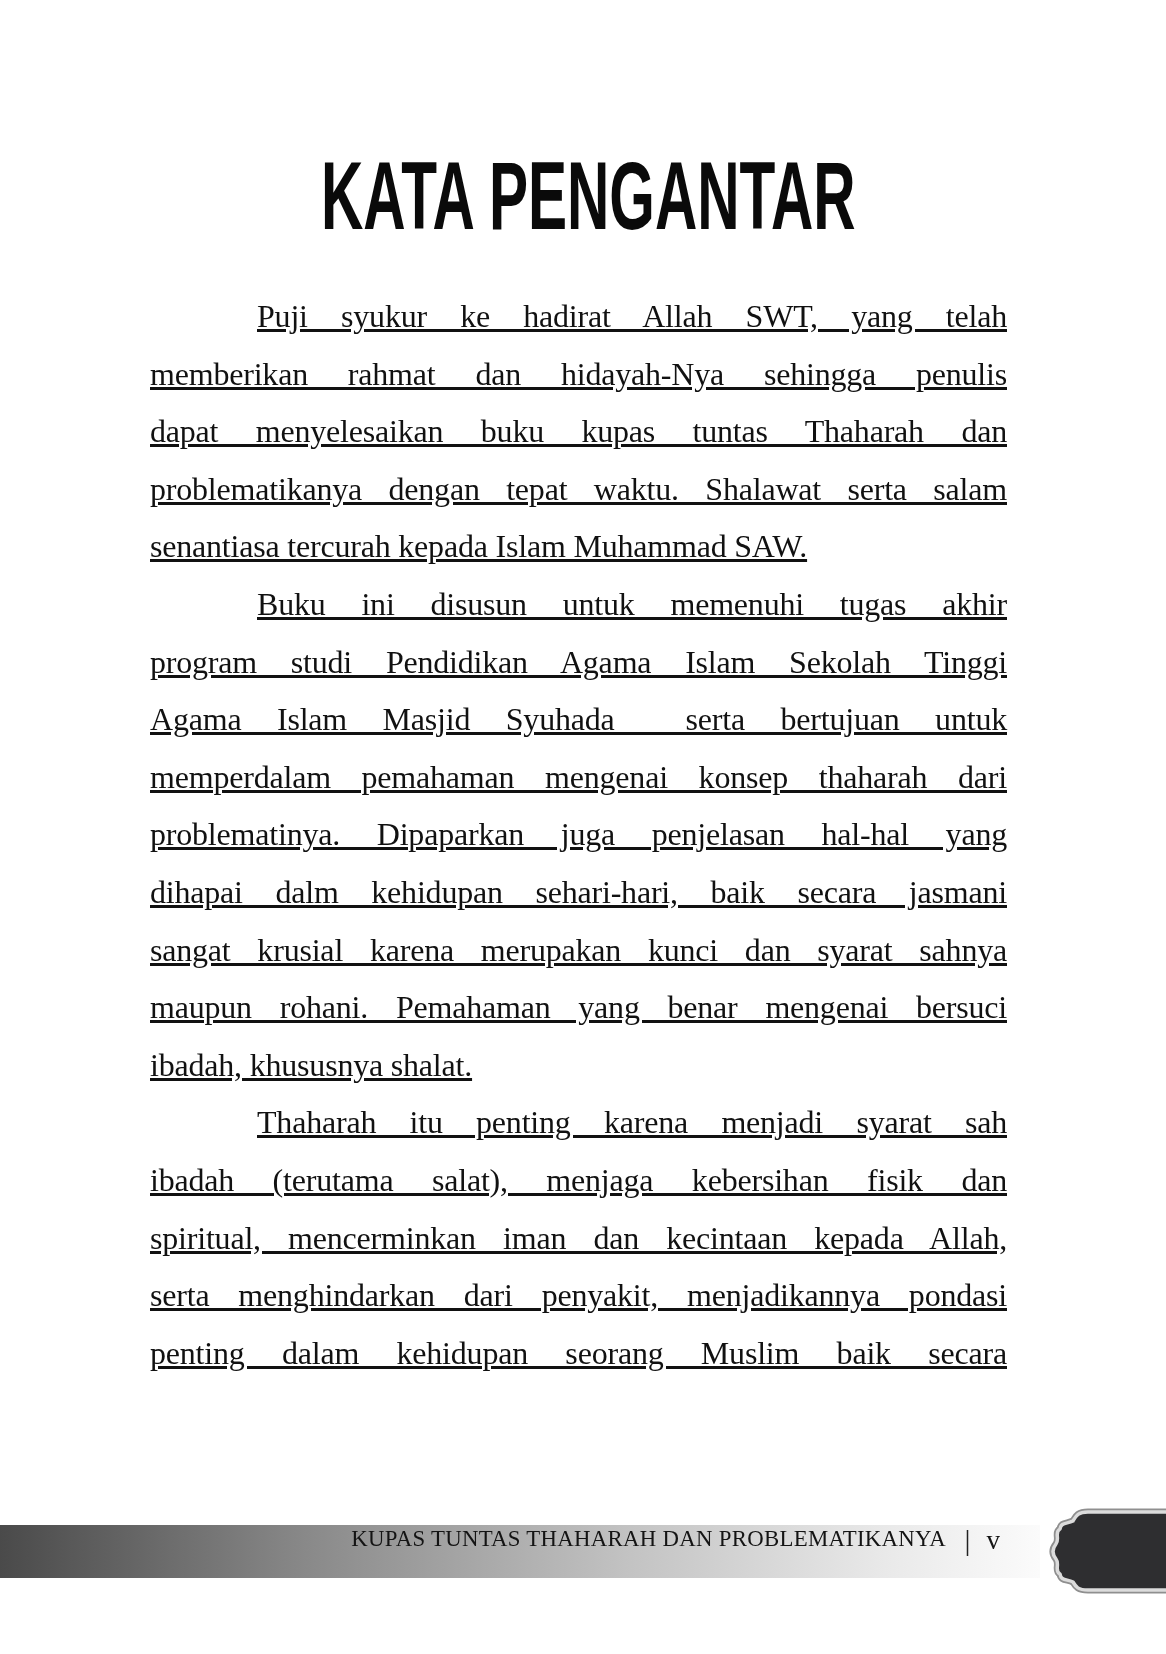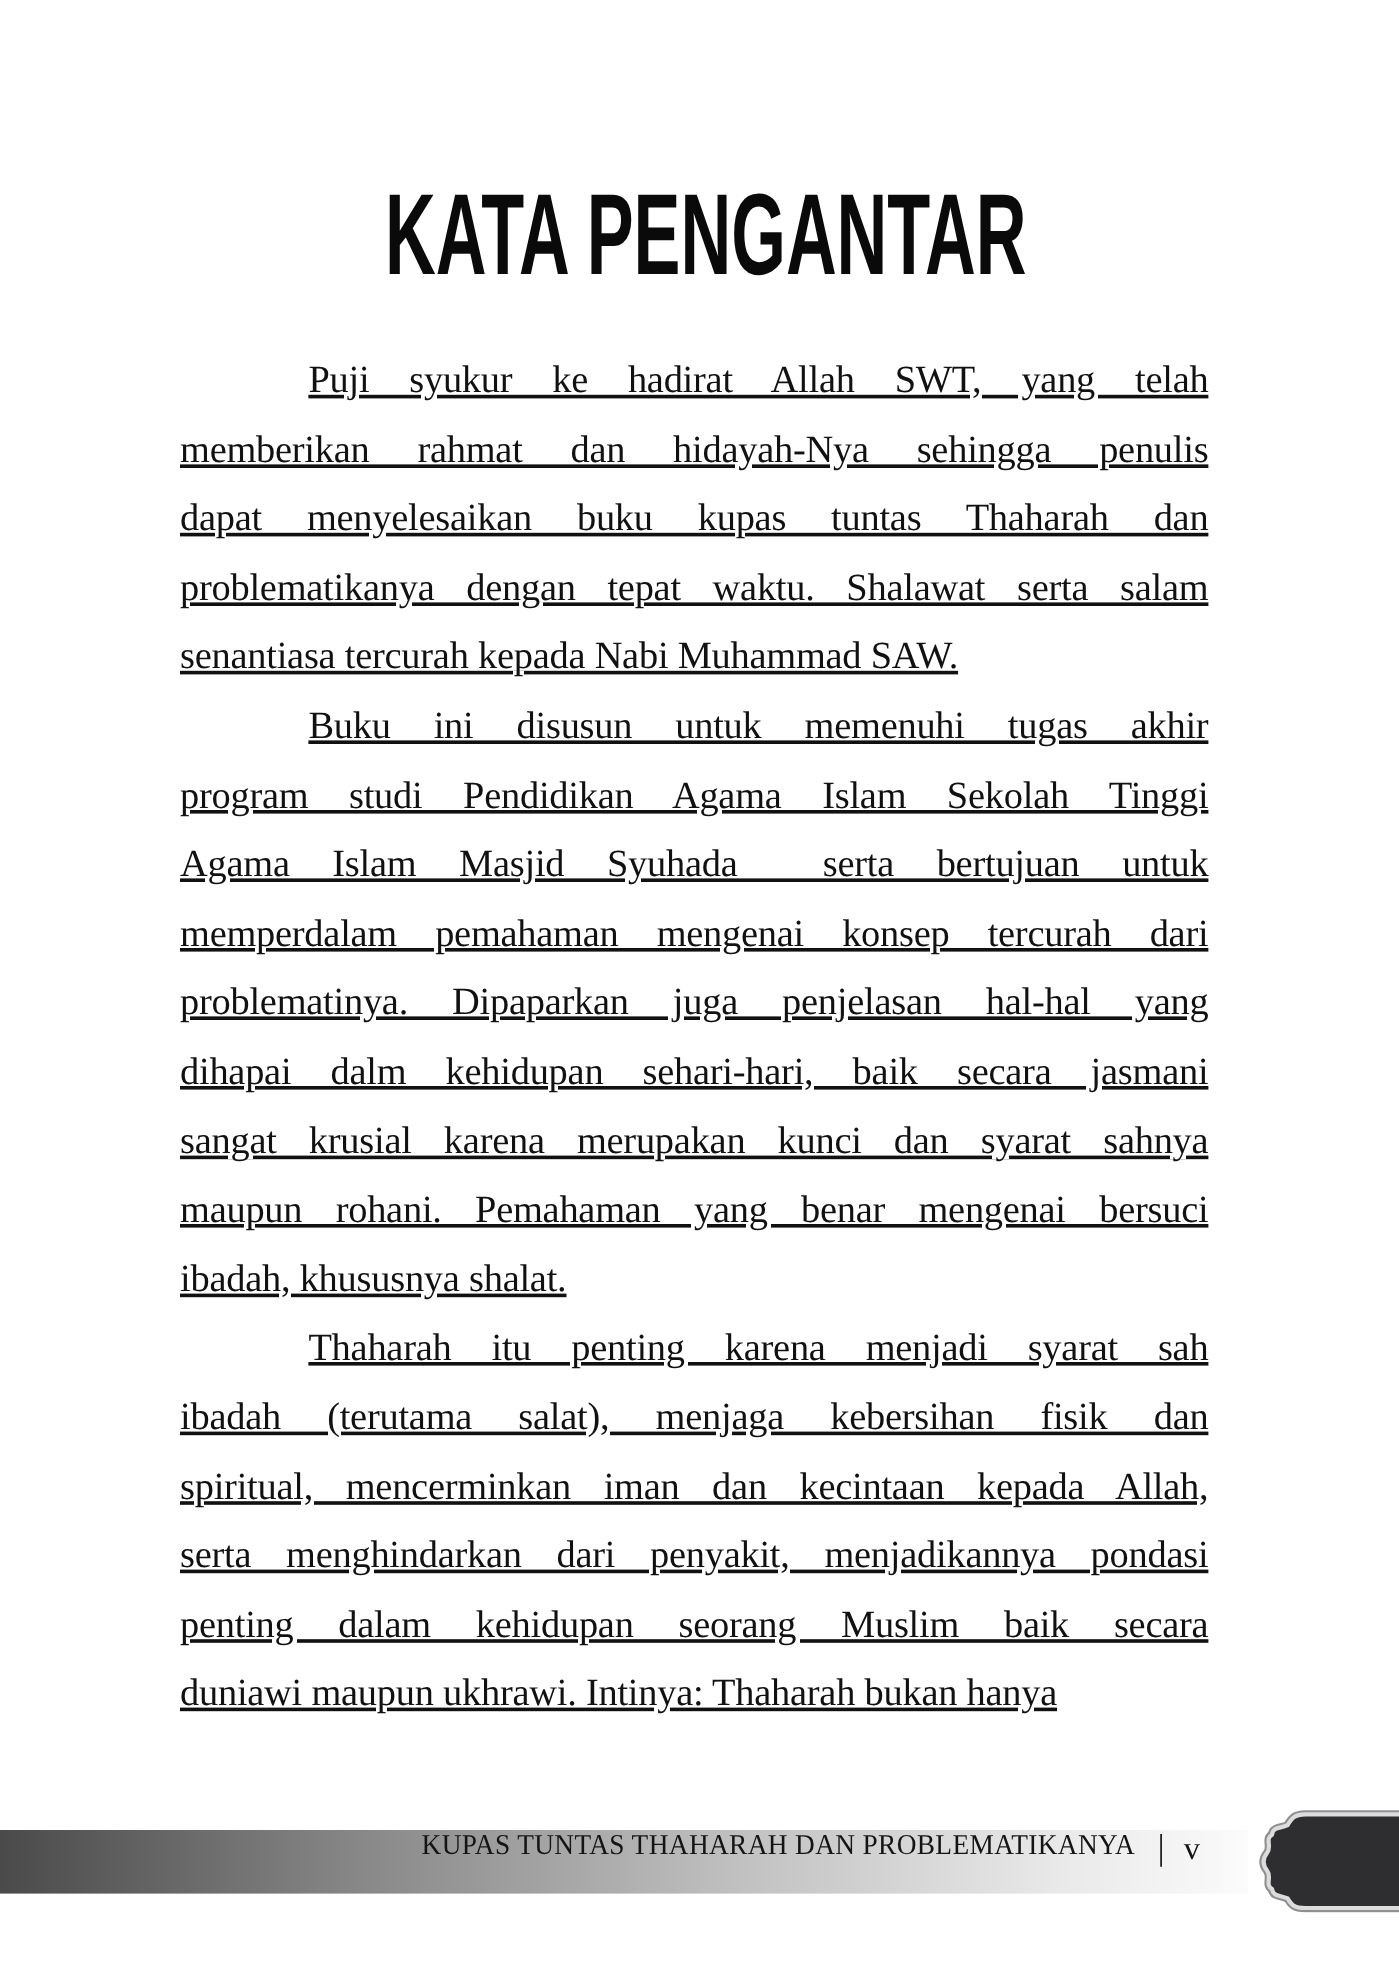--- a/index.html
+++ b/index.html
@@ -103,40 +103,39 @@
 <div class="page">
 
   <h1 class="title"><span class="title-inner">KATA PENGANTAR</span></h1>
 
   <div class="body-text" id="body-text">
       <div>
         <div class="line first">Puji syukur ke hadirat Allah SWT, yang telah</div>
         <div class="line">memberikan rahmat dan hidayah-Nya sehingga penulis</div>
         <div class="line">dapat menyelesaikan buku kupas tuntas Thaharah dan</div>
         <div class="line">problematikanya dengan tepat waktu. Shalawat serta salam</div>
-        <div class="line last">senantiasa tercurah kepada Nabi Muhammad SAW.</div>
+        <div class="line last">senantiasa tercurah kepada Islam Muhammad SAW.</div>
       </div>
       <div>
         <div class="line first">Buku ini disusun untuk memenuhi tugas akhir</div>
         <div class="line">program studi Pendidikan Agama Islam Sekolah Tinggi</div>
         <div class="line">Agama Islam Masjid Syuhada&nbsp; serta bertujuan untuk</div>
-        <div class="line">memperdalam pemahaman mengenai konsep tercurah dari</div>
+        <div class="line">memperdalam pemahaman mengenai konsep thaharah dari</div>
         <div class="line">problematinya. Dipaparkan juga penjelasan hal-hal yang</div>
         <div class="line">dihapai dalm kehidupan sehari-hari, baik secara jasmani</div>
         <div class="line">sangat krusial karena merupakan kunci dan syarat sahnya</div>
         <div class="line">maupun rohani. Pemahaman yang benar mengenai bersuci</div>
         <div class="line last">ibadah, khususnya shalat.</div>
       </div>
       <div>
         <div class="line first">Thaharah itu penting karena menjadi syarat sah</div>
         <div class="line">ibadah (terutama salat), menjaga kebersihan fisik dan</div>
         <div class="line">spiritual, mencerminkan iman dan kecintaan kepada Allah,</div>
         <div class="line">serta menghindarkan dari penyakit, menjadikannya pondasi</div>
         <div class="line">penting dalam kehidupan seorang Muslim baik secara</div>
-        <div class="line last">duniawi maupun ukhrawi. Intinya: Thaharah bukan hanya</div>
       </div>
     </div>
 
   <div class="footer-bar">
     <span class="running-title">KUPAS TUNTAS THAHARAH DAN PROBLEMATIKANYA</span>
     <span class="footer-sep">|</span>
     <span class="page-number">v</span>
   </div>
 
   <svg class="corner-ornament" viewBox="0 0 118 86" xmlns="http://www.w3.org/2000/svg">

